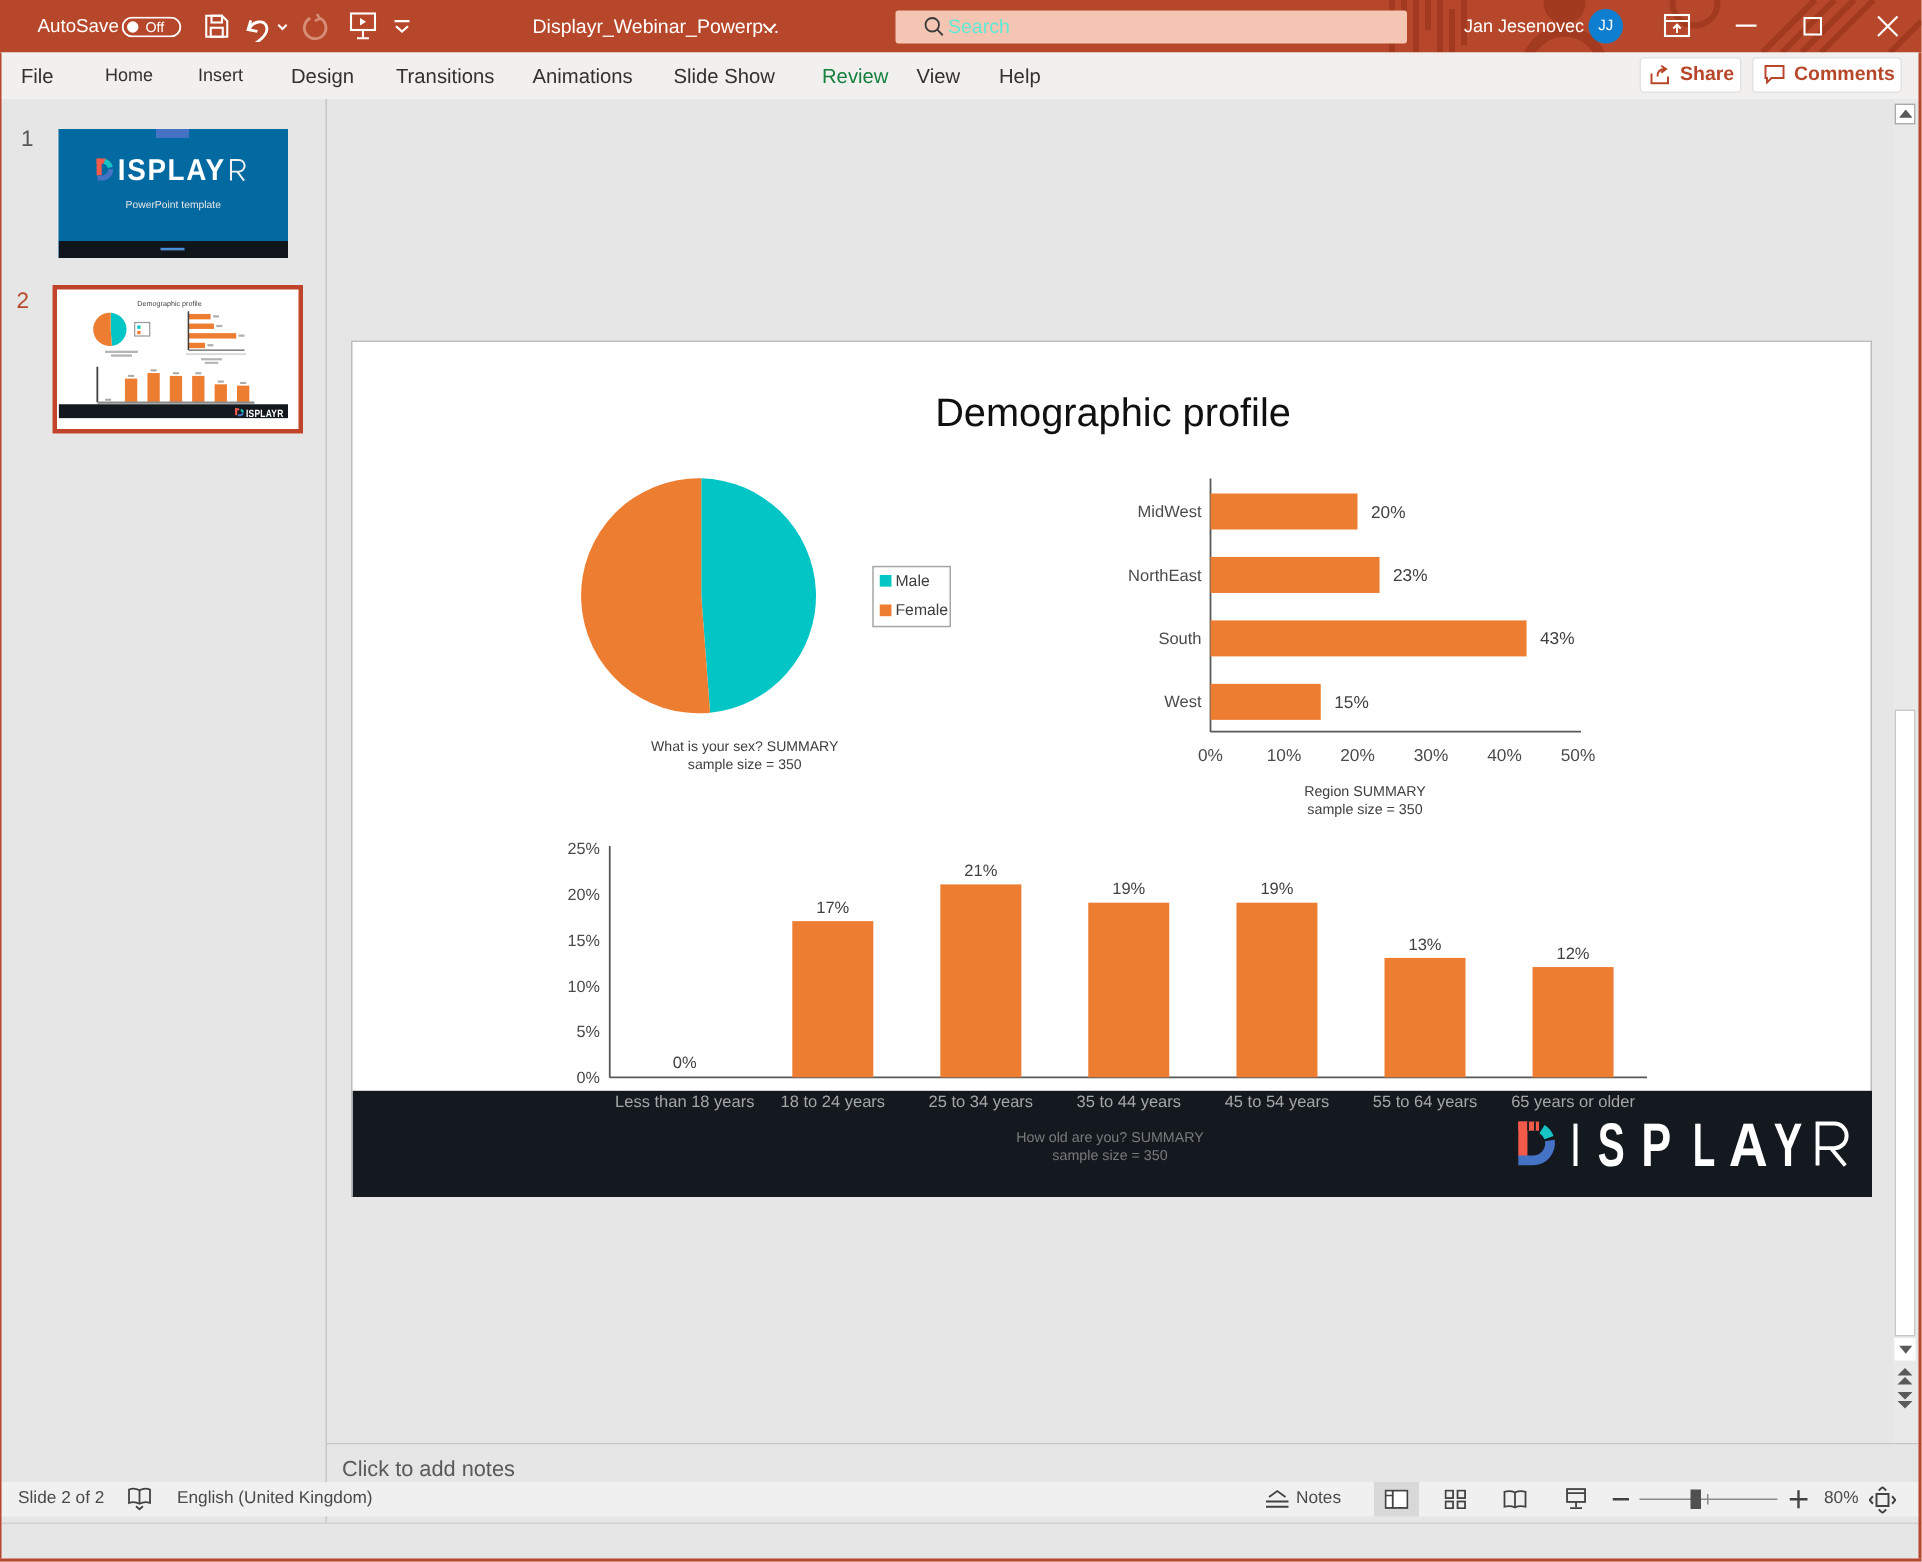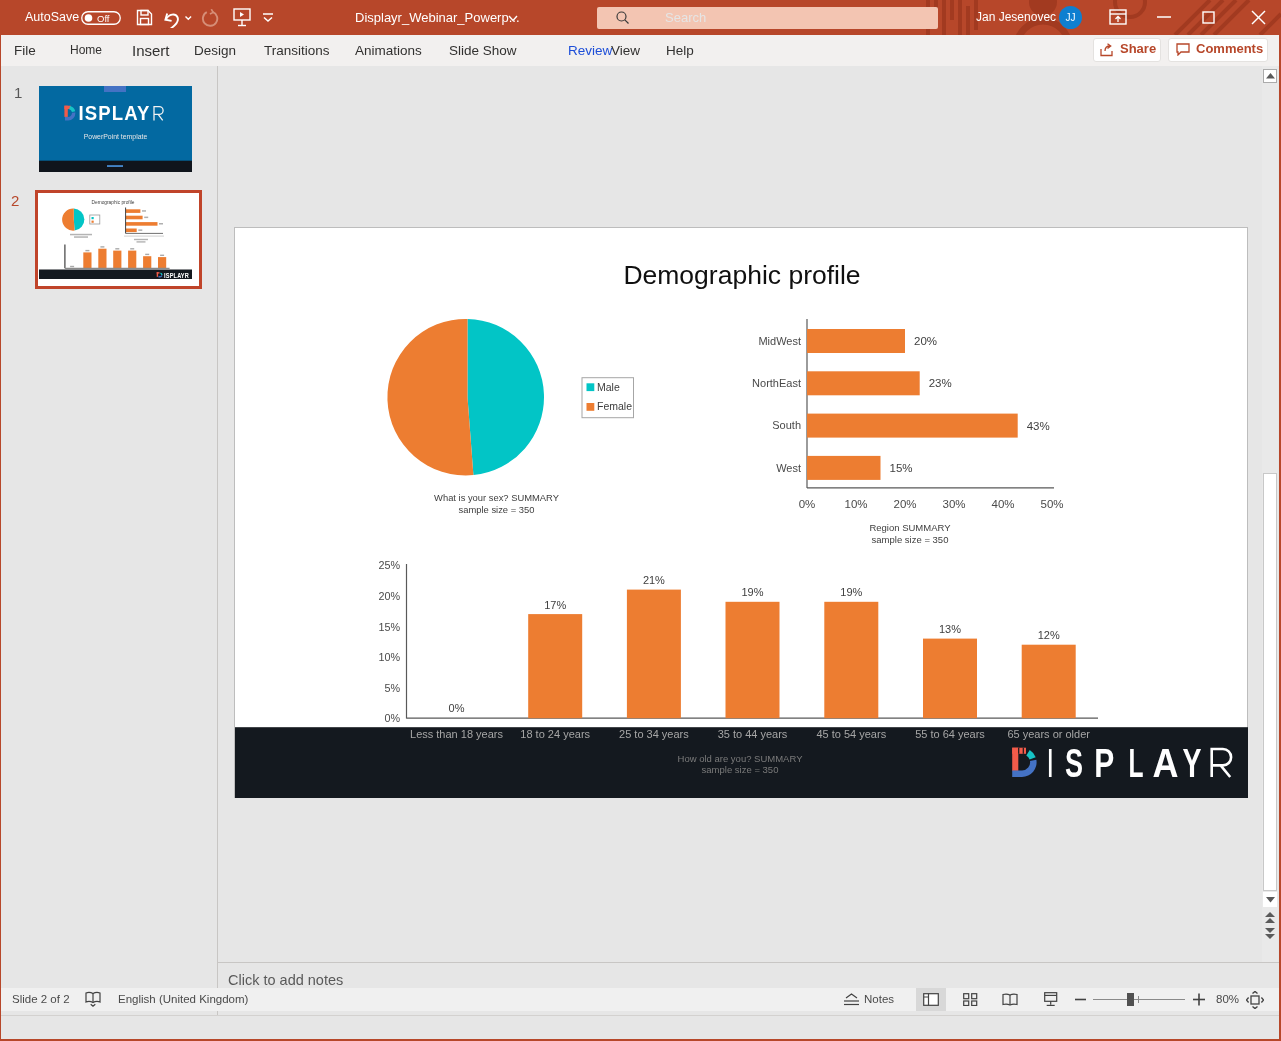--- a/index.html
+++ b/index.html
@@ -71,21 +71,21 @@
   <div class="abs" style="left:355px;top:0;height:35px;line-height:35px;color:#fff;font-size:13px;">Displayr_Webinar_Powerp...</div>
   <svg class="abs" style="left:508px;top:15px;" width="10" height="7">
       <path d="M1 1 L5 5.5 L9 1" fill="none" stroke="#fff" stroke-width="1.4"></path>
     </svg>
 
   <div class="abs" style="left:597px;top:7px;width:341px;height:22px;background:#F3C5B2;border-radius:2px;"></div>
   <svg class="abs" style="left:615px;top:10px;" width="16" height="16">
     <circle cx="6.5" cy="6.5" r="4.5" fill="none" stroke="#3a3a3a" stroke-width="1.2"></circle>
     <line x1="9.8" y1="9.8" x2="13.5" y2="13.5" stroke="#3a3a3a" stroke-width="1.2"></line>
   </svg>
-  <div class="abs" style="left:665px;top:7px;height:22px;line-height:22px;color:#e5e5e5;font-size:13px;">Search</div>
+  <div class="abs" style="left:632px;top:7px;height:22px;line-height:22px;color:#5eead4;font-size:13px;">Search</div>
 
   <div class="abs" style="left:976px;top:0;height:35px;line-height:35px;color:#fff;font-size:12px;">Jan Jesenovec</div>
   <div class="abs" style="left:1059px;top:6px;width:23px;height:23px;border-radius:50%;background:#0E7FD0;color:#fff;font-size:10px;text-align:center;line-height:23px;">JJ</div>
 
   <svg class="abs" style="left:1109px;top:9px;" width="19" height="17">
     <rect x="1" y="1" width="16" height="14" fill="none" stroke="#fff" stroke-width="1.4"></rect>
     <line x1="1" y1="5" x2="17" y2="5" stroke="#fff" stroke-width="1.4"></line>
     <path d="M9 13 L9 8 M6.5 10 L9 7.5 L11.5 10" fill="none" stroke="#fff" stroke-width="1.3"></path>
   </svg>
 
@@ -97,26 +97,26 @@
     </svg>
   <svg class="abs" style="left:1251px;top:10px;" width="15" height="15">
     <line x1="1" y1="1" x2="14" y2="14" stroke="#fff" stroke-width="1.4"></line>
     <line x1="14" y1="1" x2="1" y2="14" stroke="#fff" stroke-width="1.4"></line>
   </svg>
 </div>
 
 <div class="abs" id="menubar" style="left:0;top:35px;width:1281px;height:31px;background:#F2F0EF;border-bottom:1px solid #E2E0DE;">
   <div class="abs" style="top:0;height:31px;line-height:31px;font-size:13.5px;color:#323130;left:14px;">File</div>
   <div class="abs" style="top:0;height:31px;line-height:31px;font-size:12px;color:#323130;left:70px;">Home</div>
-  <div class="abs" style="top:0;height:31px;line-height:31px;font-size:15px;color:#323130;left:132px;">Insert</div>
+  <div class="abs" style="top:0;height:31px;line-height:31px;font-size:12px;color:#323130;left:132px;">Insert</div>
   <div class="abs" style="top:0;height:31px;line-height:31px;font-size:13.5px;color:#323130;left:194px;">Design</div>
   <div class="abs" style="top:0;height:31px;line-height:31px;font-size:13.5px;color:#323130;left:264px;">Transitions</div>
   <div class="abs" style="top:0;height:31px;line-height:31px;font-size:13.5px;color:#323130;left:355px;">Animations</div>
   <div class="abs" style="top:0;height:31px;line-height:31px;font-size:13.5px;color:#323130;left:449px;">Slide Show</div>
-  <div class="abs" style="top:0;height:31px;line-height:31px;font-size:13.5px;color:#1d4ed8;left:568px;text-align:center;">Review</div>
+  <div class="abs" style="top:0;height:31px;line-height:31px;font-size:13.5px;color:#15803d;left:548px;text-align:center;">Review</div>
   <div class="abs" style="top:0;height:31px;line-height:31px;font-size:13.5px;color:#323130;left:611px;">View</div>
   <div class="abs" style="top:0;height:31px;line-height:31px;font-size:13.5px;color:#323130;left:666px;">Help</div>
 
   <div class="abs" style="left:1093px;top:3px;width:66px;height:22px;background:#fff;border:1px solid #E4E2E0;border-radius:3px;"></div>
   <svg class="abs" style="left:1100px;top:8px;" width="16" height="14">
     <path d="M1 6 V12.5 H12 V8" fill="none" stroke="#B7472A" stroke-width="1.3"></path>
     <path d="M5 8 Q5 3 10 3 M7.5 0.8 L10.7 3 L7.5 5.4" fill="none" stroke="#B7472A" stroke-width="1.3"></path>
   </svg>
   <div class="abs" style="left:1120px;top:3px;height:22px;line-height:22px;font-size:13px;color:#B7472A;font-weight:bold;">Share</div>
   <div class="abs" style="left:1168px;top:3px;width:98px;height:22px;background:#fff;border:1px solid #E4E2E0;border-radius:3px;"></div>

